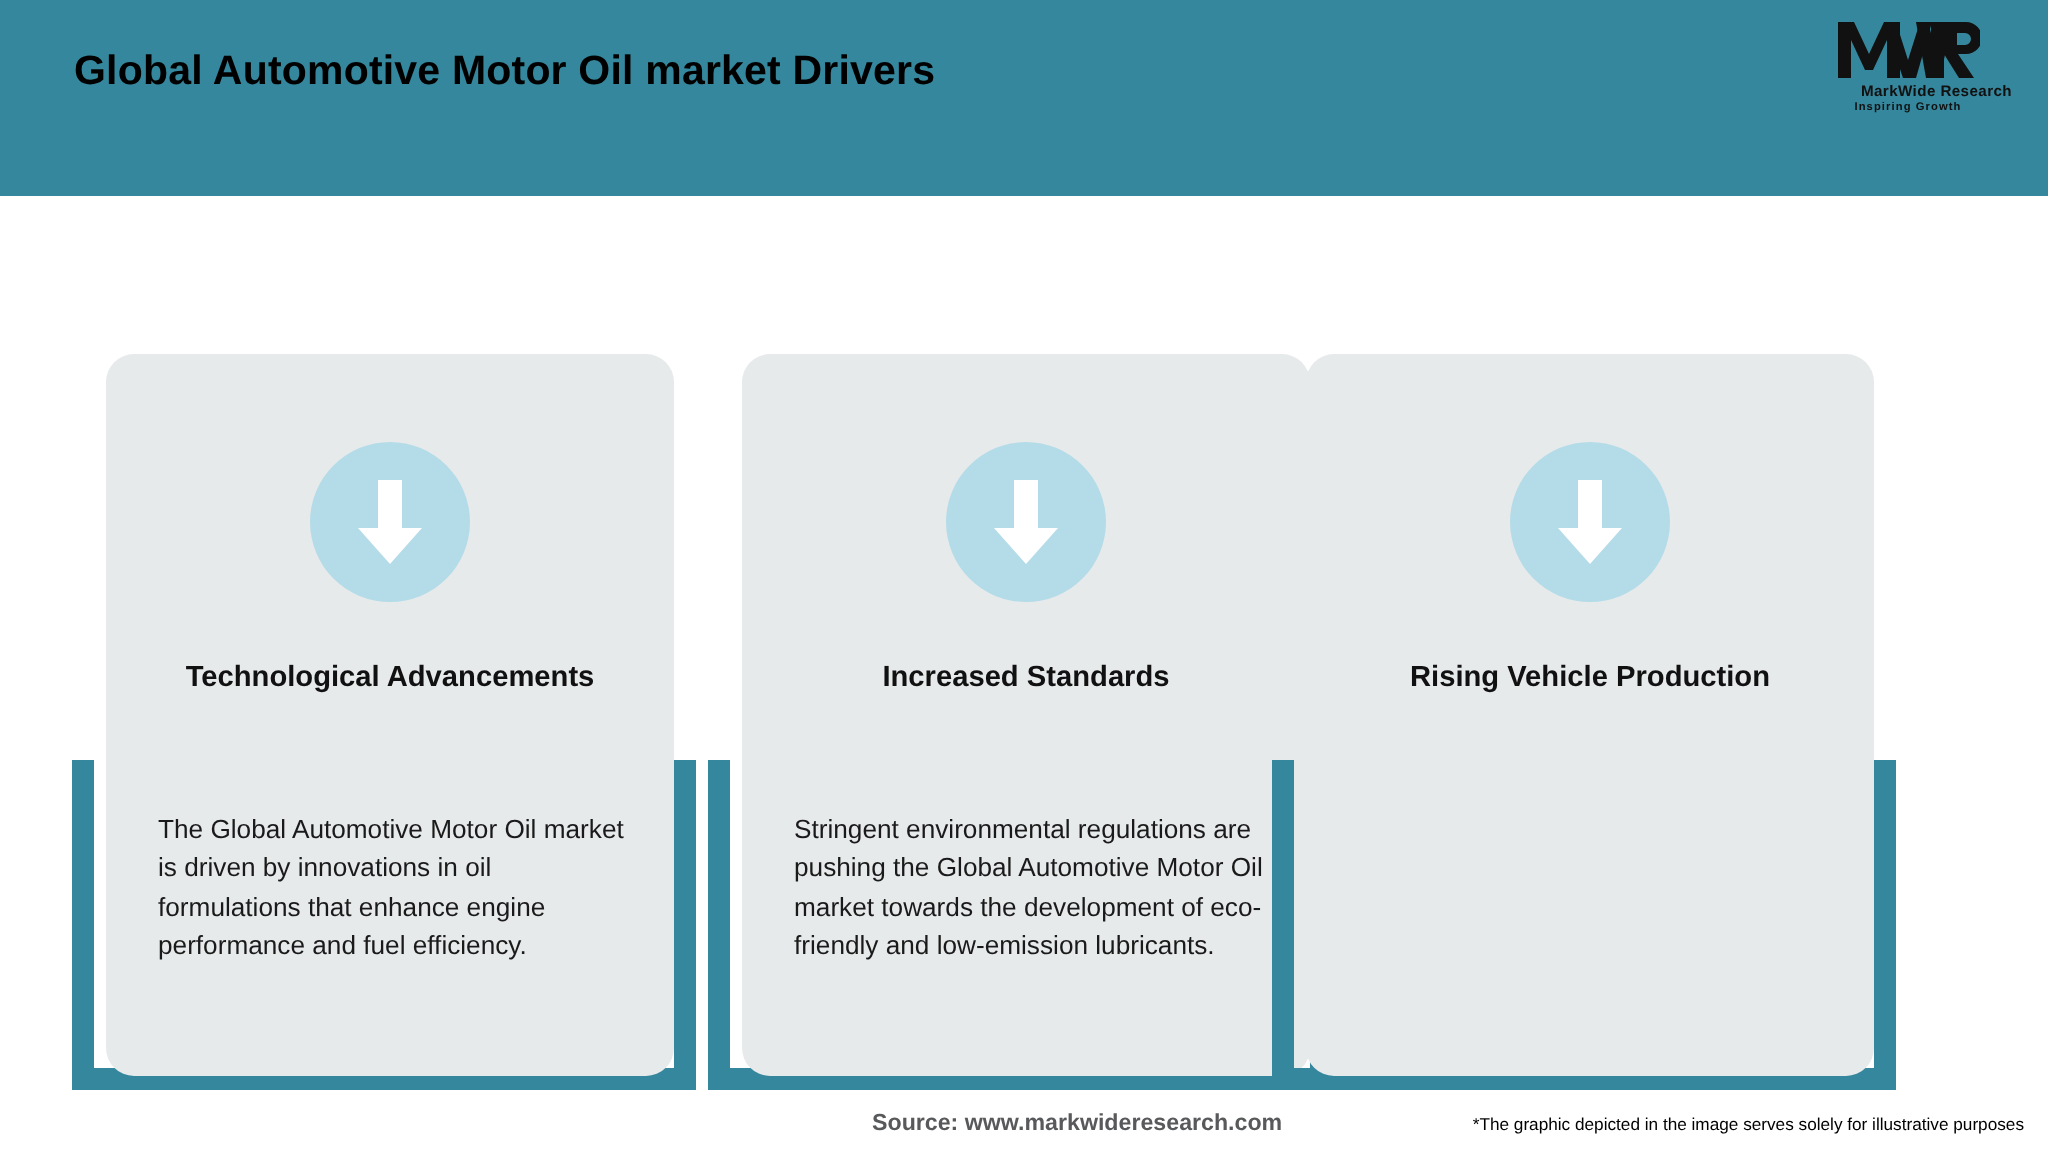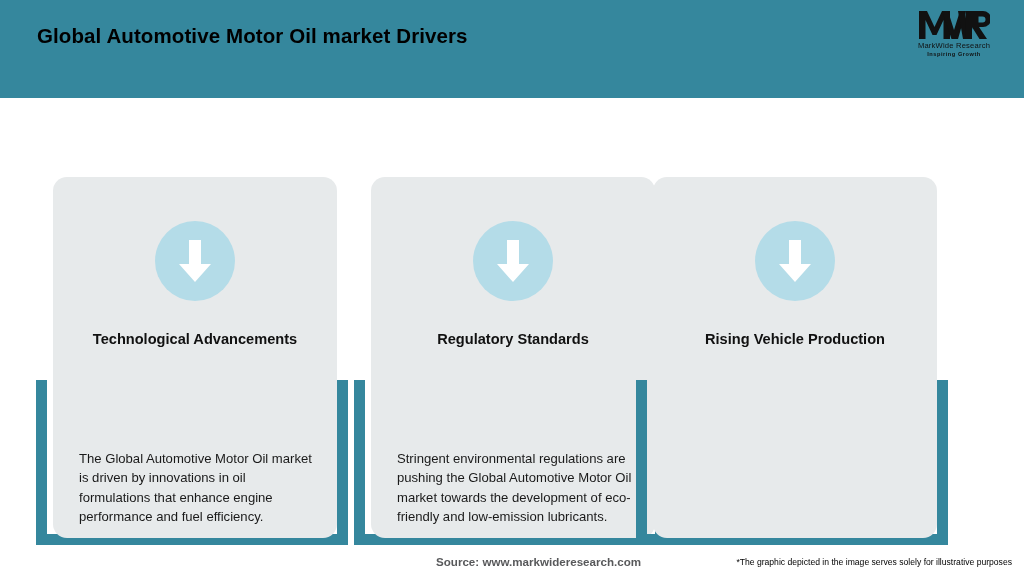--- a/index.html
+++ b/index.html
@@ -41,25 +41,26 @@
     height: 52px;
     text-align: center;
   }
   .logo-mark {
     display: block;
     margin: 0 auto;
   }
   .logo-name {
     display: block;
     font-size: 7.6px;
-    font-weight: normal;
+    font-weight: bold;
     color: #111111;
     letter-spacing: 0.2px;
     margin-top: 1px;
     white-space: nowrap;
+    text-align: right;
   }
   .logo-tag {
     display: block;
     font-size: 5.6px;
     font-weight: bold;
     color: #111111;
     letter-spacing: 0.55px;
     margin-top: 1px;
     white-space: nowrap;
   }
@@ -134,21 +135,20 @@
 
   .card-body {
     position: absolute;
     left: 26px;
     right: 20px;
     top: 228px;
     font-size: 13.1px;
     line-height: 1.48;
     color: #1a1a1a;
     text-align: left;
-    margin-top: 44px;
   }
 
   
   .footer-source {
     position: absolute;
     left: 394px;
     top: 555px;
     font-size: 11.6px;
     font-weight: bold;
     color: #58595b;
@@ -204,21 +204,21 @@
   </div>
 
   <div class="card-wrap c1">
     <div class="bracket"></div>
     <div class="card">
       <div class="icon-circle">
         <svg width="36" height="46" viewBox="0 0 36 46">
           <polygon points="12,2 24,2 24,26 34,26 18,44 2,26 12,26" fill="#ffffff"></polygon>
         </svg>
       </div>
-      <div class="card-title">Regulatory Standards</div>
+      <div class="card-title">Increased Standards</div>
       <div class="card-body">Stringent environmental regulations are pushing the Global Automotive Motor Oil market towards the development of eco-friendly and low-emission lubricants.</div>
     </div>
   </div>
 
   <div class="card-wrap c2">
     <div class="bracket"></div>
     <div class="card">
       <div class="icon-circle">
         <svg width="36" height="46" viewBox="0 0 36 46">
           <polygon points="12,2 24,2 24,26 34,26 18,44 2,26 12,26" fill="#ffffff"></polygon>

